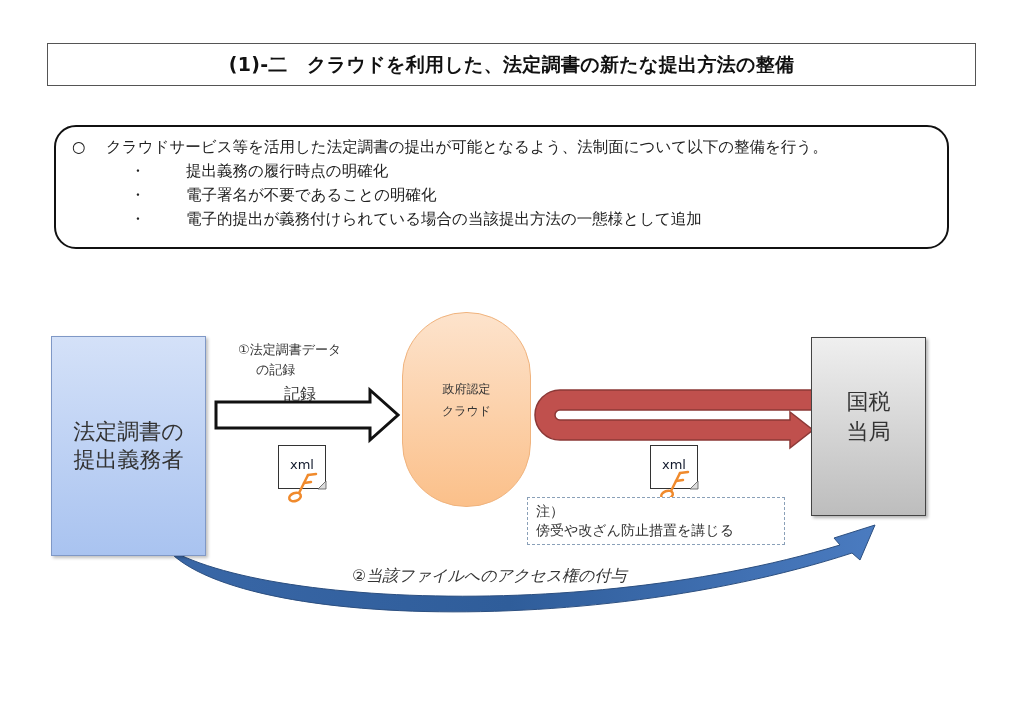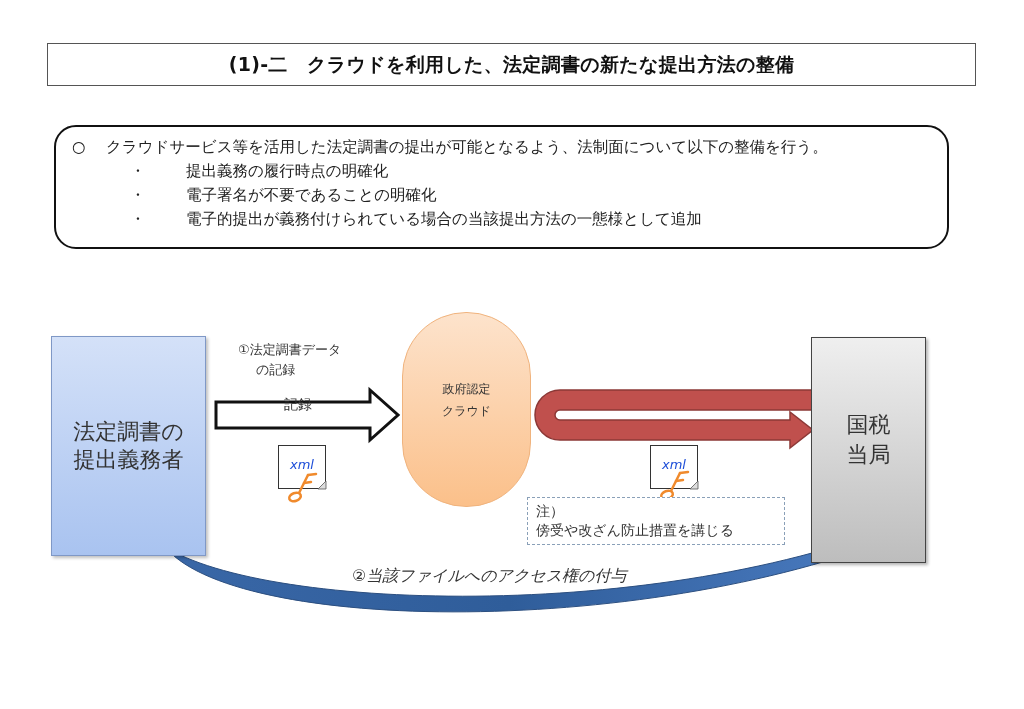--- a/index.html
+++ b/index.html
@@ -20,37 +20,37 @@
   .bullets li .txt { margin-left: 44px; }
 
   .node { position: absolute; box-sizing: border-box; display: flex; align-items: center;
           justify-content: center; text-align: center; }
   .filer { left: 51px; top: 336px; width: 155px; height: 220px;
            background: linear-gradient(#d4e1f8, #a9c3f0); border: 1px solid #7f98c6;
            box-shadow: 2px 2px 3px rgba(0,0,0,0.25); font-size: 22px; line-height: 28px; color: #333; }
   .cloud { left: 402px; top: 312px; width: 129px; height: 195px; border-radius: 64px;
            background: linear-gradient(#fde3cc, #fbc08a); border: 1px solid #f0b37d;
            font-size: 12px; line-height: 22px; color: #333; }
-  .tax { left: 811px; top: 337px; width: 115px; height: 226px;
+  .tax { left: 811px; top: 337px; width: 115px; height: 179px;
          background: linear-gradient(#efefef, #bdbdbd); border: 1px solid #444;
          box-shadow: 2px 2px 3px rgba(0,0,0,0.3); font-size: 22px; line-height: 30px; color: #333; }
 
   .label-step1 { position: absolute; left: 238px; top: 340px; font-size: 13px; line-height: 20px; color: #333; }
   .label-step1 .l2 { padding-left: 18px; }
-  .label-record { position: absolute; left: 284px; top: 396px; font-size: 14px; color: #333; font-family: Liberation Mono, monospace; }
+  .label-record { position: absolute; left: 284px; top: 384px; font-size: 16px; color: #333; font-family: Liberation Mono, monospace; }
   .label-step2 { position: absolute; left: 352px; top: 566px; font-size: 16px; color: #333; font-style: italic; }
 
   .note-box { position: absolute; left: 527px; top: 497px; width: 258px; height: 48px;
               border: 1px dashed #8aa0b8; box-sizing: border-box; padding: 4px 8px;
               font-size: 14px; line-height: 19px; color: #333; background: #fff; }
 
   .xml-doc { position: absolute; width: 50px; height: 46px; }
   .xml-doc .page { position: absolute; left: 0; top: 0; width: 48px; height: 44px;
                    border: 1px solid #333; background: #fff; box-sizing: border-box; }
-  .xml-doc .xml-label { position: absolute; left: 12px; top: 12px; font-size: 13px; color: #1d4ed8; font-style: italic; }
+  .xml-doc .xml-label { position: absolute; left: 12px; top: 12px; font-size: 13px; color: #0f172a; }
   .xml-doc svg { position: absolute; left: 0; top: 0; overflow: visible; }
   svg.diagram { position: absolute; left: 0; top: 0; }
 </style>
 </head>
 <body>
 
 <div class="title-box">
   <span class="title-text">(1)-二　クラウドを利用した、法定調書の新たな提出方法の整備</span>
 </div>
 

